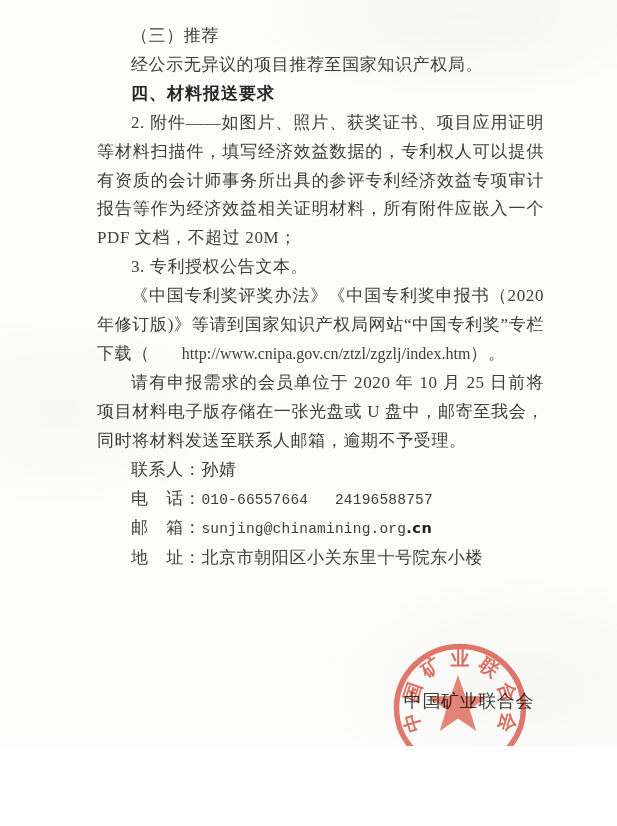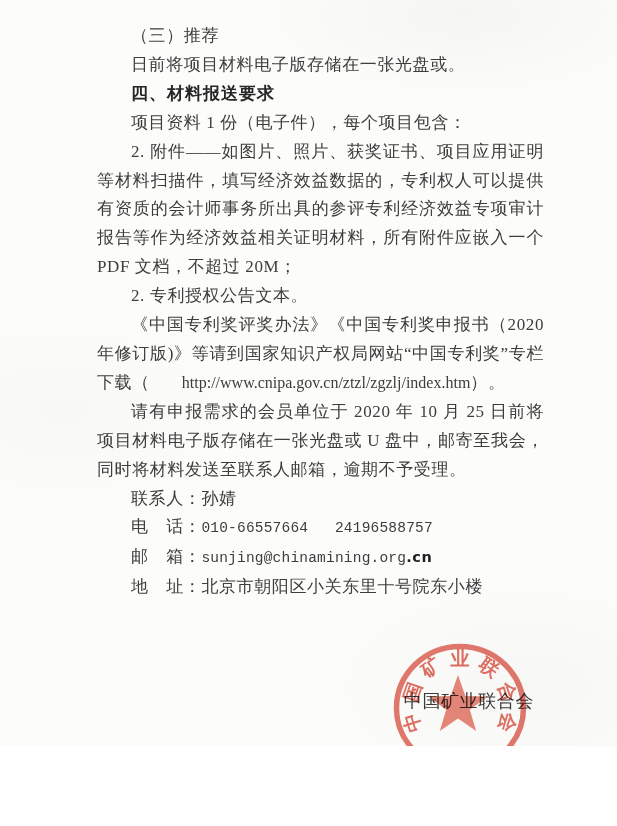--- a/index.html
+++ b/index.html
@@ -89,25 +89,24 @@
     font-size: 19px;
   }
 </style>
 </head>
 <body>
 
 <div class="page">
 
   <div class="content">
     <p class="body">（三）推荐</p>
-    <p class="body">日前将项目材料电子版存储在一张光盘或。</p>
+    <p class="body">经公示无异议的项目推荐至国家知识产权局。</p>
     <p class="body heading">四、材料报送要求</p>
-    <p class="body">项目资料 1 份（电子件），每个项目包含：</p>
     <p class="body">2. 附件——如图片、照片、获奖证书、项目应用证明等材料扫描件，填写经济效益数据的，专利权人可以提供有资质的会计师事务所出具的参评专利经济效益专项审计报告等作为经济效益相关证明材料，所有附件应嵌入一个 PDF 文档，不超过 20M；</p>
-    <p class="body">2. 专利授权公告文本。</p>
+    <p class="body">3. 专利授权公告文本。</p>
     <p class="body"><span>《中国专利奖评奖办法》《中国专利奖申报书（2020 年修订版)》等请到国家知识产权局网站“中国专利奖”专栏下载（</span><span class="url">http://www.cnipa.gov.cn/ztzl/zgzlj/index.htm</span><span>）。</span></p>
     <p class="body">请有申报需求的会员单位于 2020 年 10 月 25 日前将项目材料电子版存储在一张光盘或 U 盘中，邮寄至我会，同时将材料发送至联系人邮箱，逾期不予受理。</p>
 
     <p class="body contact"><span class="c-label">联系人：</span><span class="c-value">孙婧</span></p>
     <p class="body contact"><span class="c-label">电　话：</span><span class="c-value mono">010-66557664   24196588757</span></p>
     <p class="body contact"><span class="c-label">邮　箱：</span><span class="c-value mono">sunjing@chinamining.org</span><span class="cn-suffix">.cn</span></p>
     <p class="body contact"><span class="c-label">地　址：</span><span class="c-value">北京市朝阳区小关东里十号院东小楼</span></p>
   </div>
 
   <div class="signature">

